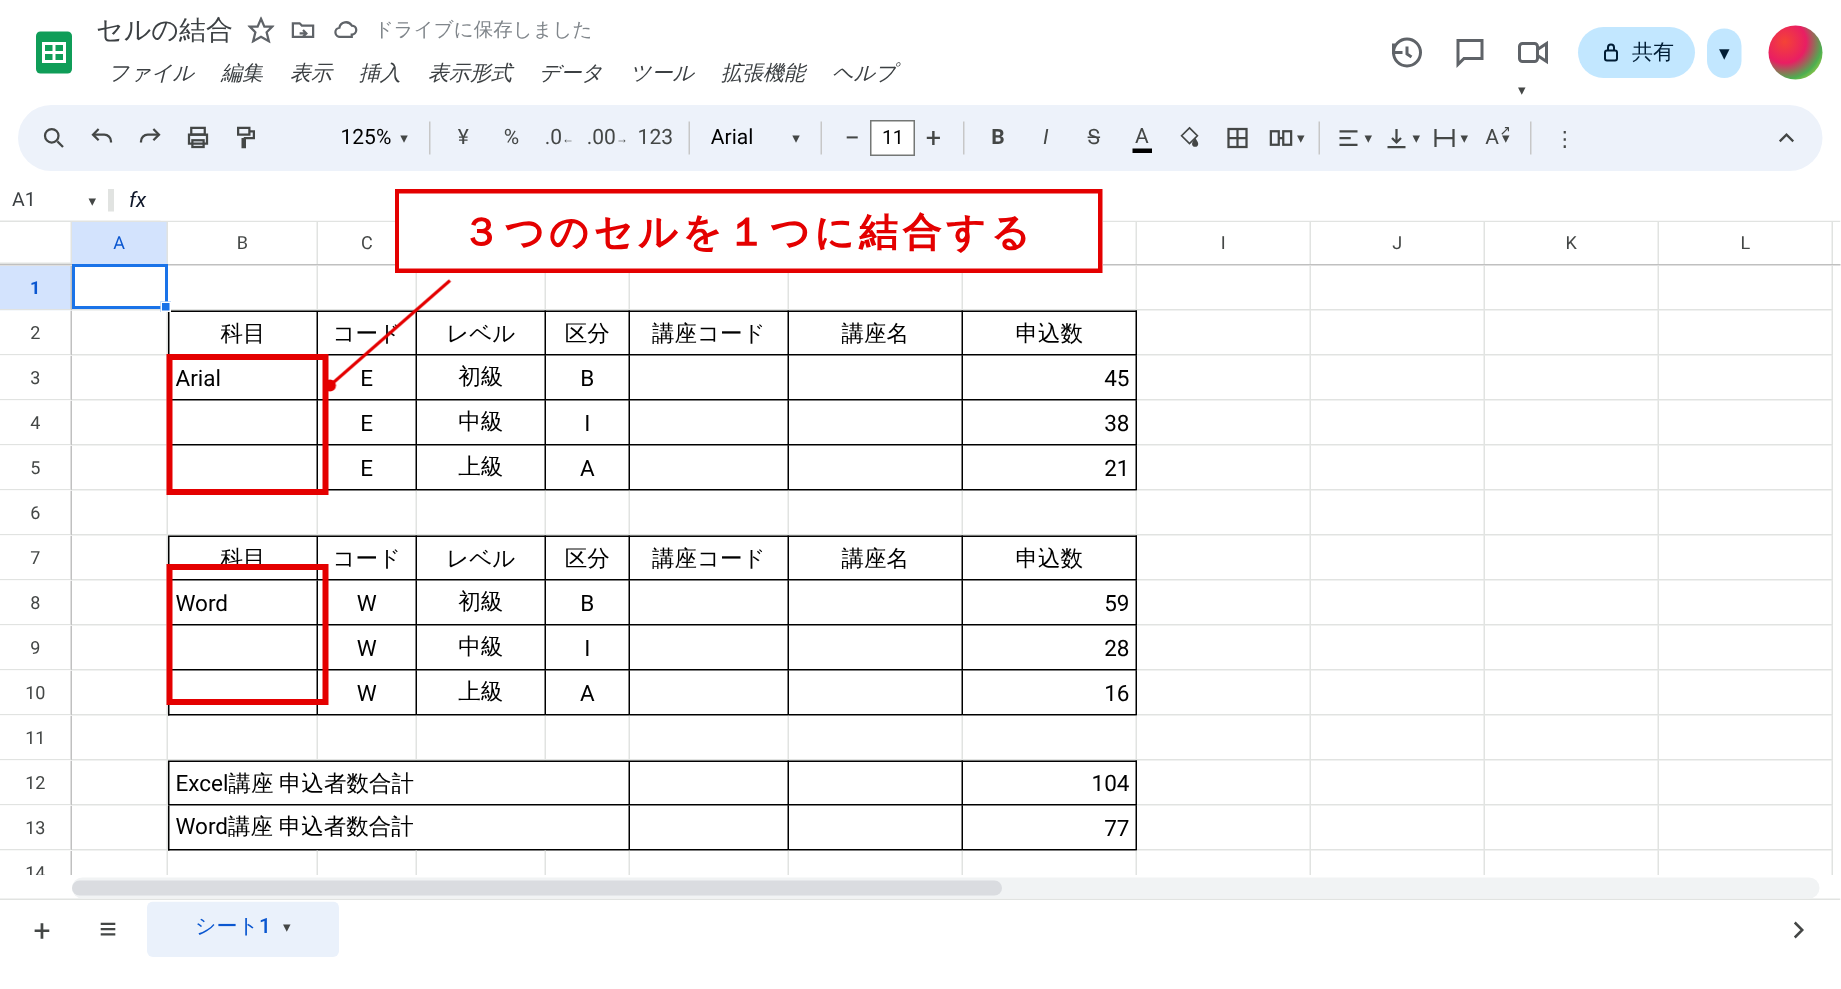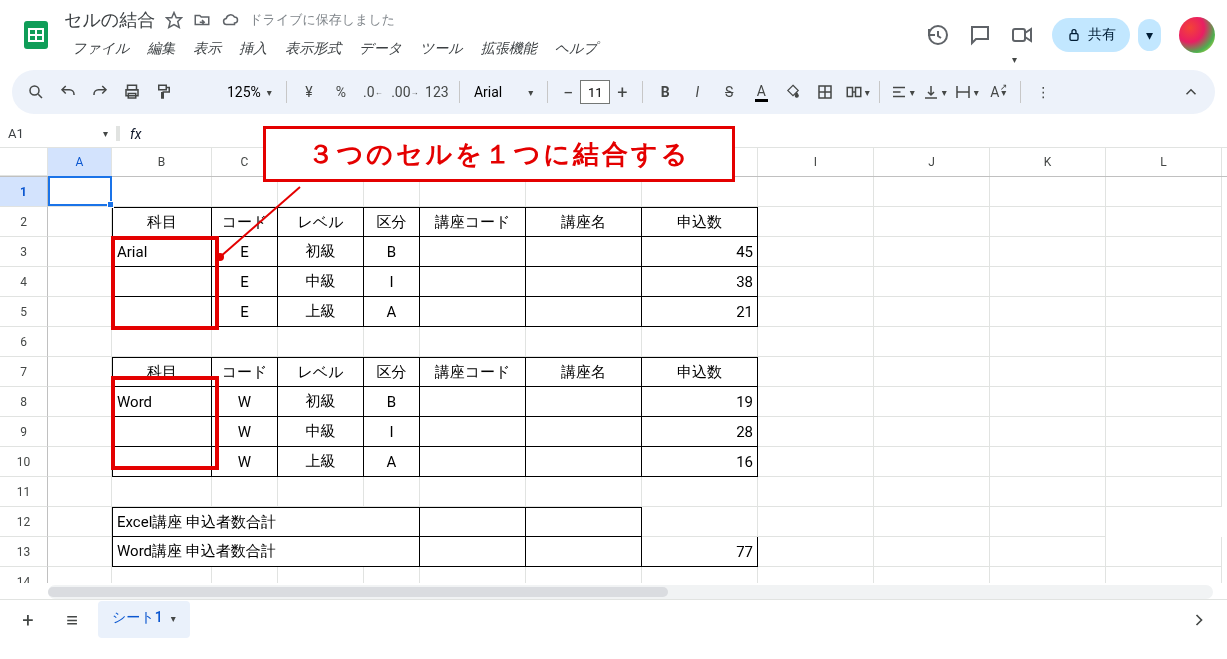--- a/index.html
+++ b/index.html
@@ -31,21 +31,21 @@
 .font-box { display: flex; align-items: center; gap: 6px; padding: 0 6px; }
 .fsize-group { display: flex; align-items: center; gap: 0; }
 .fsize-btn { width: 24px; height: 24px; display: flex; align-items: center; justify-content: center; color: #444746; cursor:pointer; font-size:18px; }
 .fsize-input { width: 30px; height: 24px; border: 1px solid #747775; text-align: center; font-size: 13px; background:#fff;}
 .toolbar-end { margin-left: auto; display:flex; align-items:center; gap:10px;}
 .caret { font-size: 10px; color: #444746; margin-left:2px;}
 .tbtn svg { width: 18px; height: 18px; }
 
 
 .fxbar { display: flex; align-items: center; border-bottom: 1px solid #e1e3e1; height: 28px; margin-top:6px;}
-.name-box { width: 120px; padding: 0 8px; font-size: 13px; color: #3c4043; display: flex; align-items: center; justify-content:space-between; border-right:4px solid #e1e3e1;}
+.name-box { width: 76px; padding: 0 8px; font-size: 13px; color: #3c4043; display: flex; align-items: center; justify-content:space-between; border-right:4px solid #e1e3e1;}
 .fx-label { padding: 0 10px; color: #0f172a; font-style: italic; font-size: 14px; }
 .fx-input { flex: 1; height: 100%; border: none; outline: none; font-size: 13px; padding: 0 4px; }
 
 
 .grid-wrap { position: relative; overflow: auto; height: 435px; }
 .corner { position:absolute; left:0; top:0; width:48px; height:28px; background:#fff; border-right:1px solid #e1e3e1; border-bottom:1px solid #e1e3e1; z-index:3;}
 .col-headers { position: sticky; top: 0; display: flex; background: #fff; z-index:2; padding-left:48px; border-bottom:1px solid #c0c0c0;}
 .colh { height: 28px; display: flex; align-items: center; justify-content: center; font-size: 12px; color: #444746; border-right: 1px solid #e1e3e1; background:#fff;}
 .rows { }
 .row { display: flex; }
@@ -75,21 +75,21 @@
 .red-frame2 { position:absolute; left:111px; top:376px; width:108px; height:94px; border:4px solid #e40000; z-index:4; pointer-events:none;}
 .callout-line { position:absolute; left:215px; top:182px; width:90px; height:90px; z-index:4; pointer-events:none;}
 
 
 .hscroll{ height:14px; background:#f1f3f4; margin:2px 14px 0 48px; border-radius:7px; position:relative;}
 .hscroll-thumb{ position:absolute; left:0; top:2px; height:10px; width:620px; background:#dadce0; border-radius:5px;}
 
 
 .tabbar { height: 40px; display: flex; align-items: center; border-top: 1px solid #e1e3e1; padding: 0 10px; gap: 8px; }
 .tab-add, .tab-all { width: 36px; height: 36px; display: flex; align-items: center; justify-content: center; color:#444746; cursor:pointer; border-radius:4px; font-size:20px;}
-.sheet-tab { padding: 8px 14px; background:#e1ecff00; color:#0b57d0; font-weight:500; display:flex; align-items:center; gap:6px; border-radius:4px; border-bottom:3px solid transparent; cursor:pointer; background:#eaf1fb;}
+.sheet-tab { padding: 8px 32px; background:#e1ecff00; color:#0b57d0; font-weight:500; display:flex; align-items:center; gap:6px; border-radius:4px; border-bottom:3px solid transparent; cursor:pointer; background:#eaf1fb;}
 .explore { margin-left:auto; width:36px; height:36px; display:flex; align-items:center; justify-content:center; color:#444746; cursor:pointer;}
 
 </style>
 </head>
 <body>
 
 <div class="header">
   <div class="logo">
     <svg class="logo-svg" viewBox="0 0 32 32">
         <rect x="4" y="2" width="24" height="28" rx="3" fill="#0f9d58"></rect>
@@ -417,21 +417,21 @@
 
     <div class="row">
         <div class="rowh">8</div>
         <div class="cell cA"></div>
         <div class="cell cB bl br bb">Word</div>
         <div class="cell cC br bb center">W</div>
         <div class="cell cD br bb center">初級</div>
         <div class="cell cE br bb center">B</div>
         <div class="cell cF br bb"></div>
         <div class="cell cG br bb"></div>
-        <div class="cell cH br bb right">19</div>
+        <div class="cell cH br bb right">59</div>
         <div class="cell cI"></div>
         <div class="cell cJ"></div>
         <div class="cell cK"></div>
         <div class="cell cL"></div>
       </div>
 
     <div class="row">
         <div class="rowh">9</div>
         <div class="cell cA"></div>
         <div class="cell cB bl br bb"></div>
@@ -478,20 +478,21 @@
         <div class="cell cK"></div>
         <div class="cell cL"></div>
       </div>
 
     <div class="row">
         <div class="rowh">12</div>
         <div class="cell cA"></div>
         <div class="cell bt bl bb" style="width:308px;min-width:308px;border-right:1px solid #000">Excel講座 申込者数合計</div>
         <div class="cell cF bt br bb"></div>
         <div class="cell cG bt br bb"></div>
+        <div class="cell cH bt br bb right">104</div>
         <div class="cell cI"></div>
         <div class="cell cJ"></div>
         <div class="cell cK"></div>
         <div class="cell cL"></div>
       </div>
 
     <div class="row">
         <div class="rowh">13</div>
         <div class="cell cA"></div>
         <div class="cell bl bb" style="width:308px;min-width:308px;border-right:1px solid #000">Word講座 申込者数合計</div>

